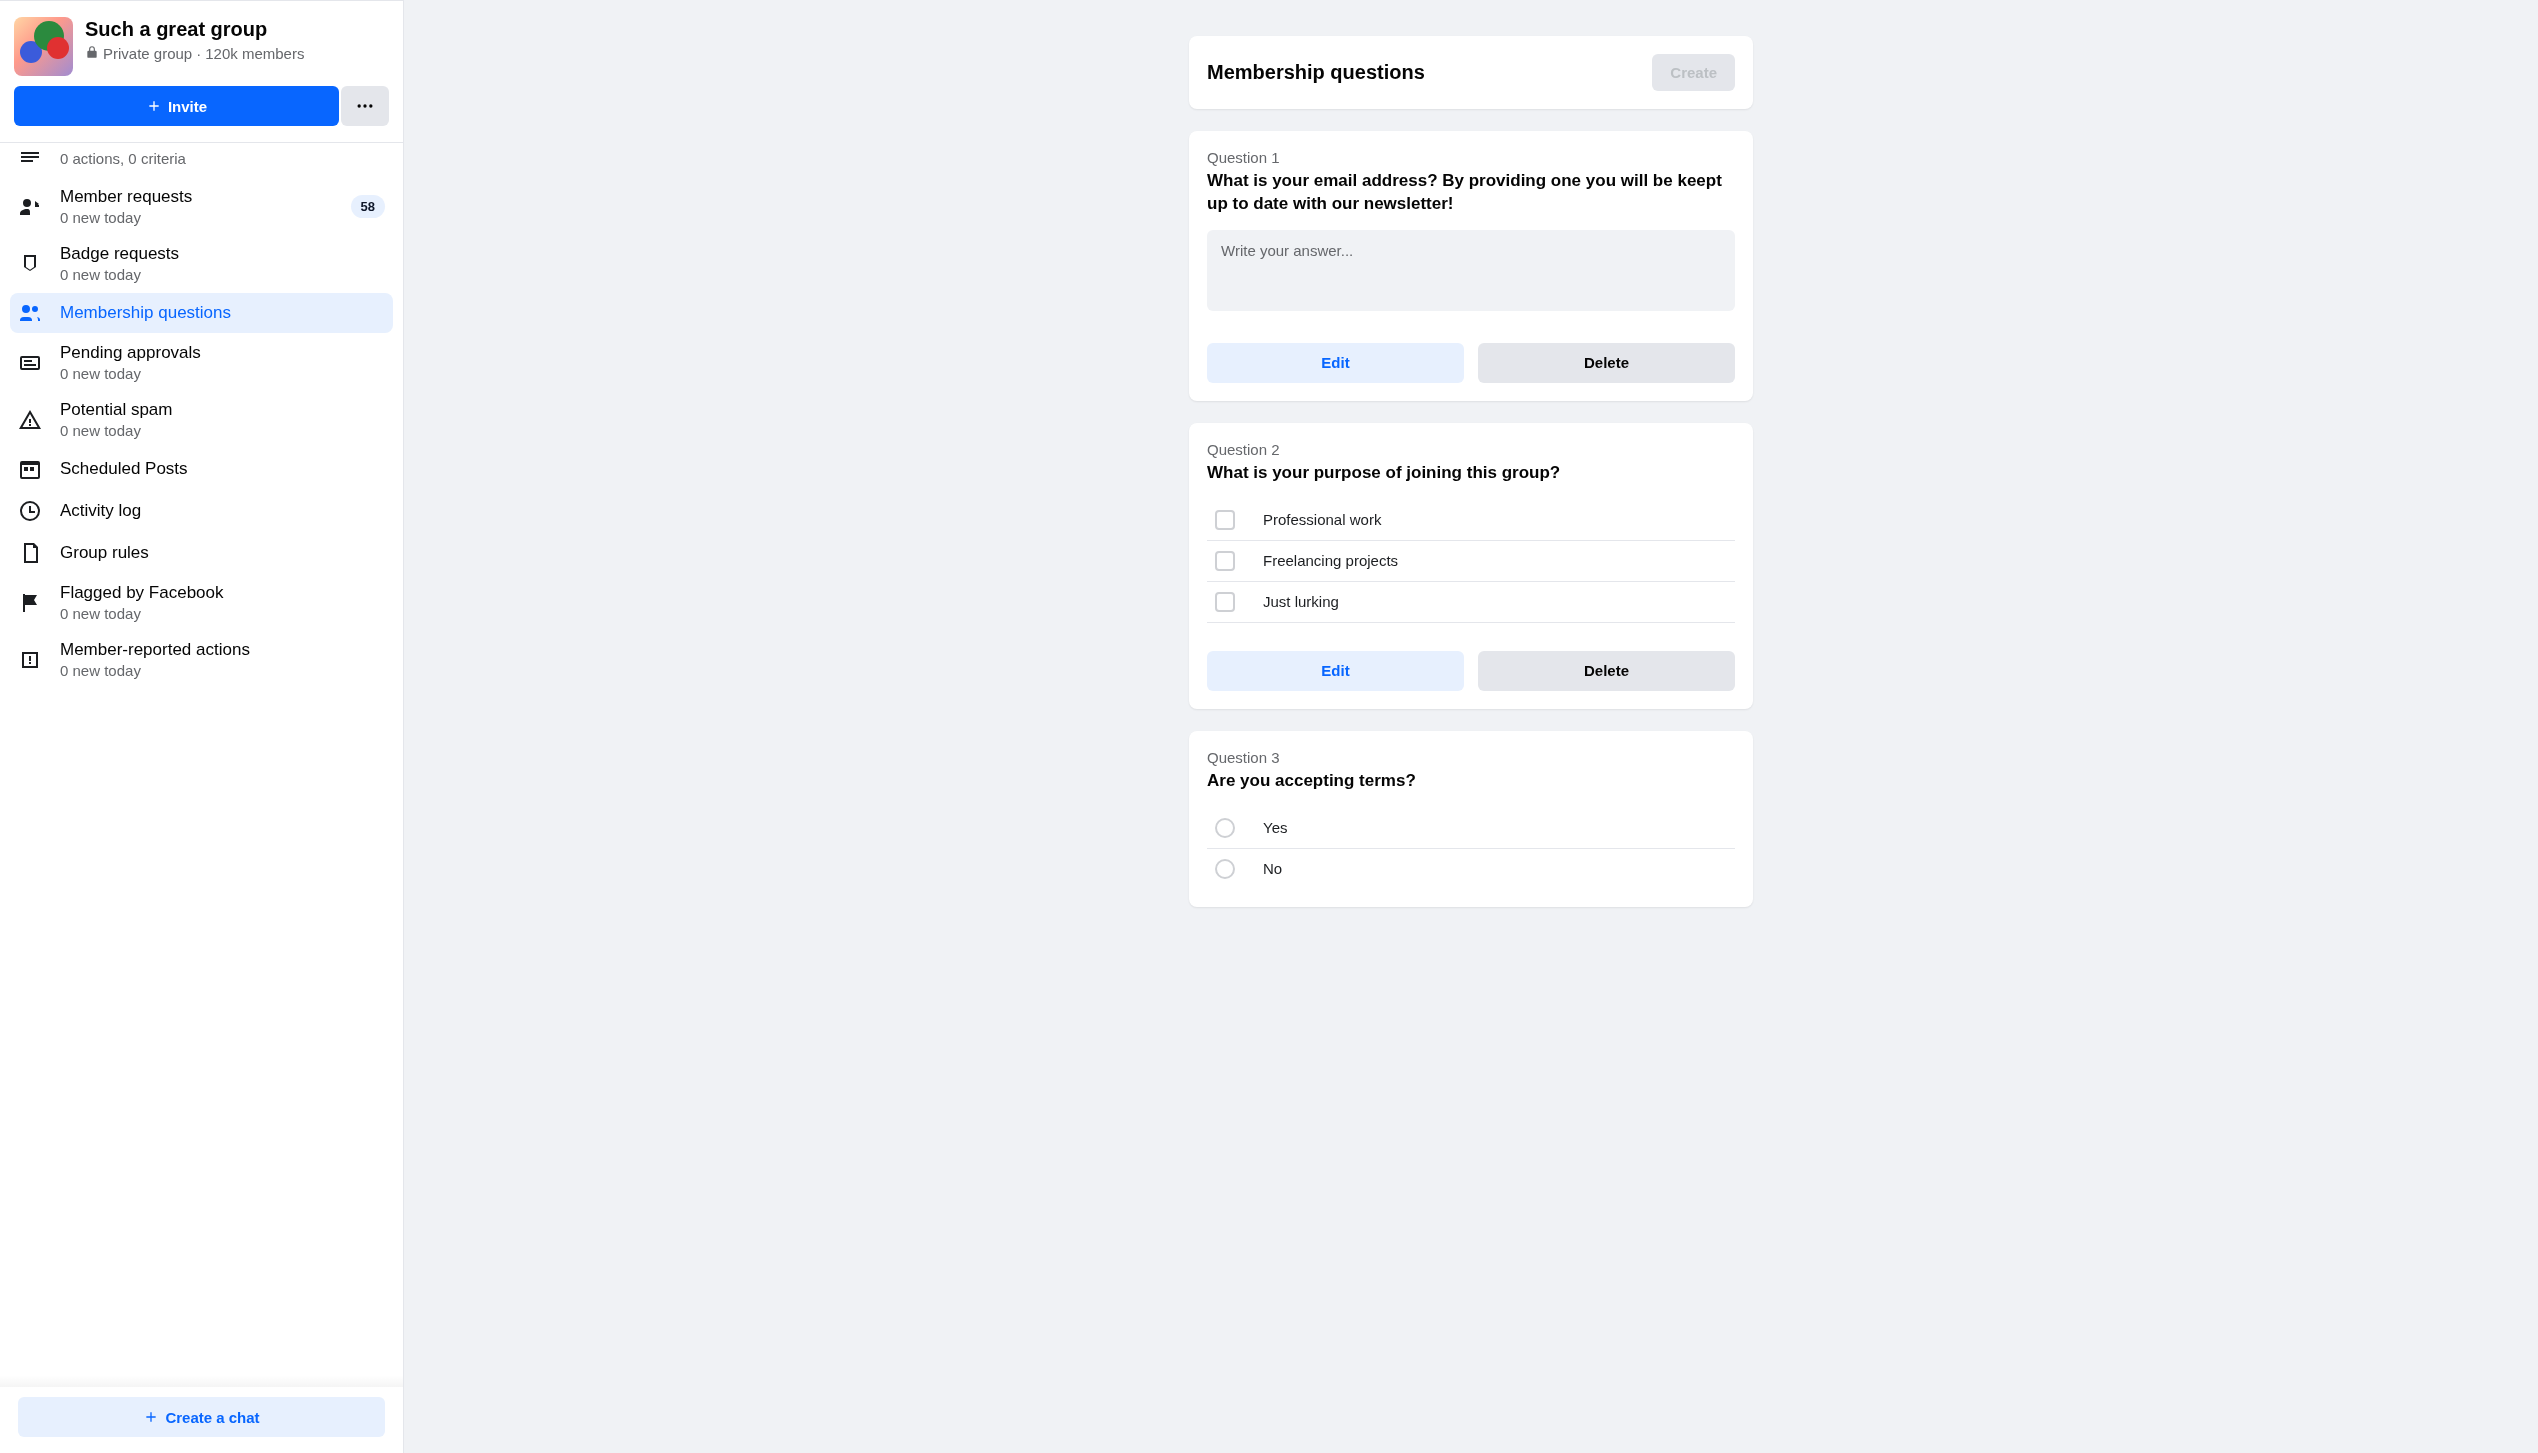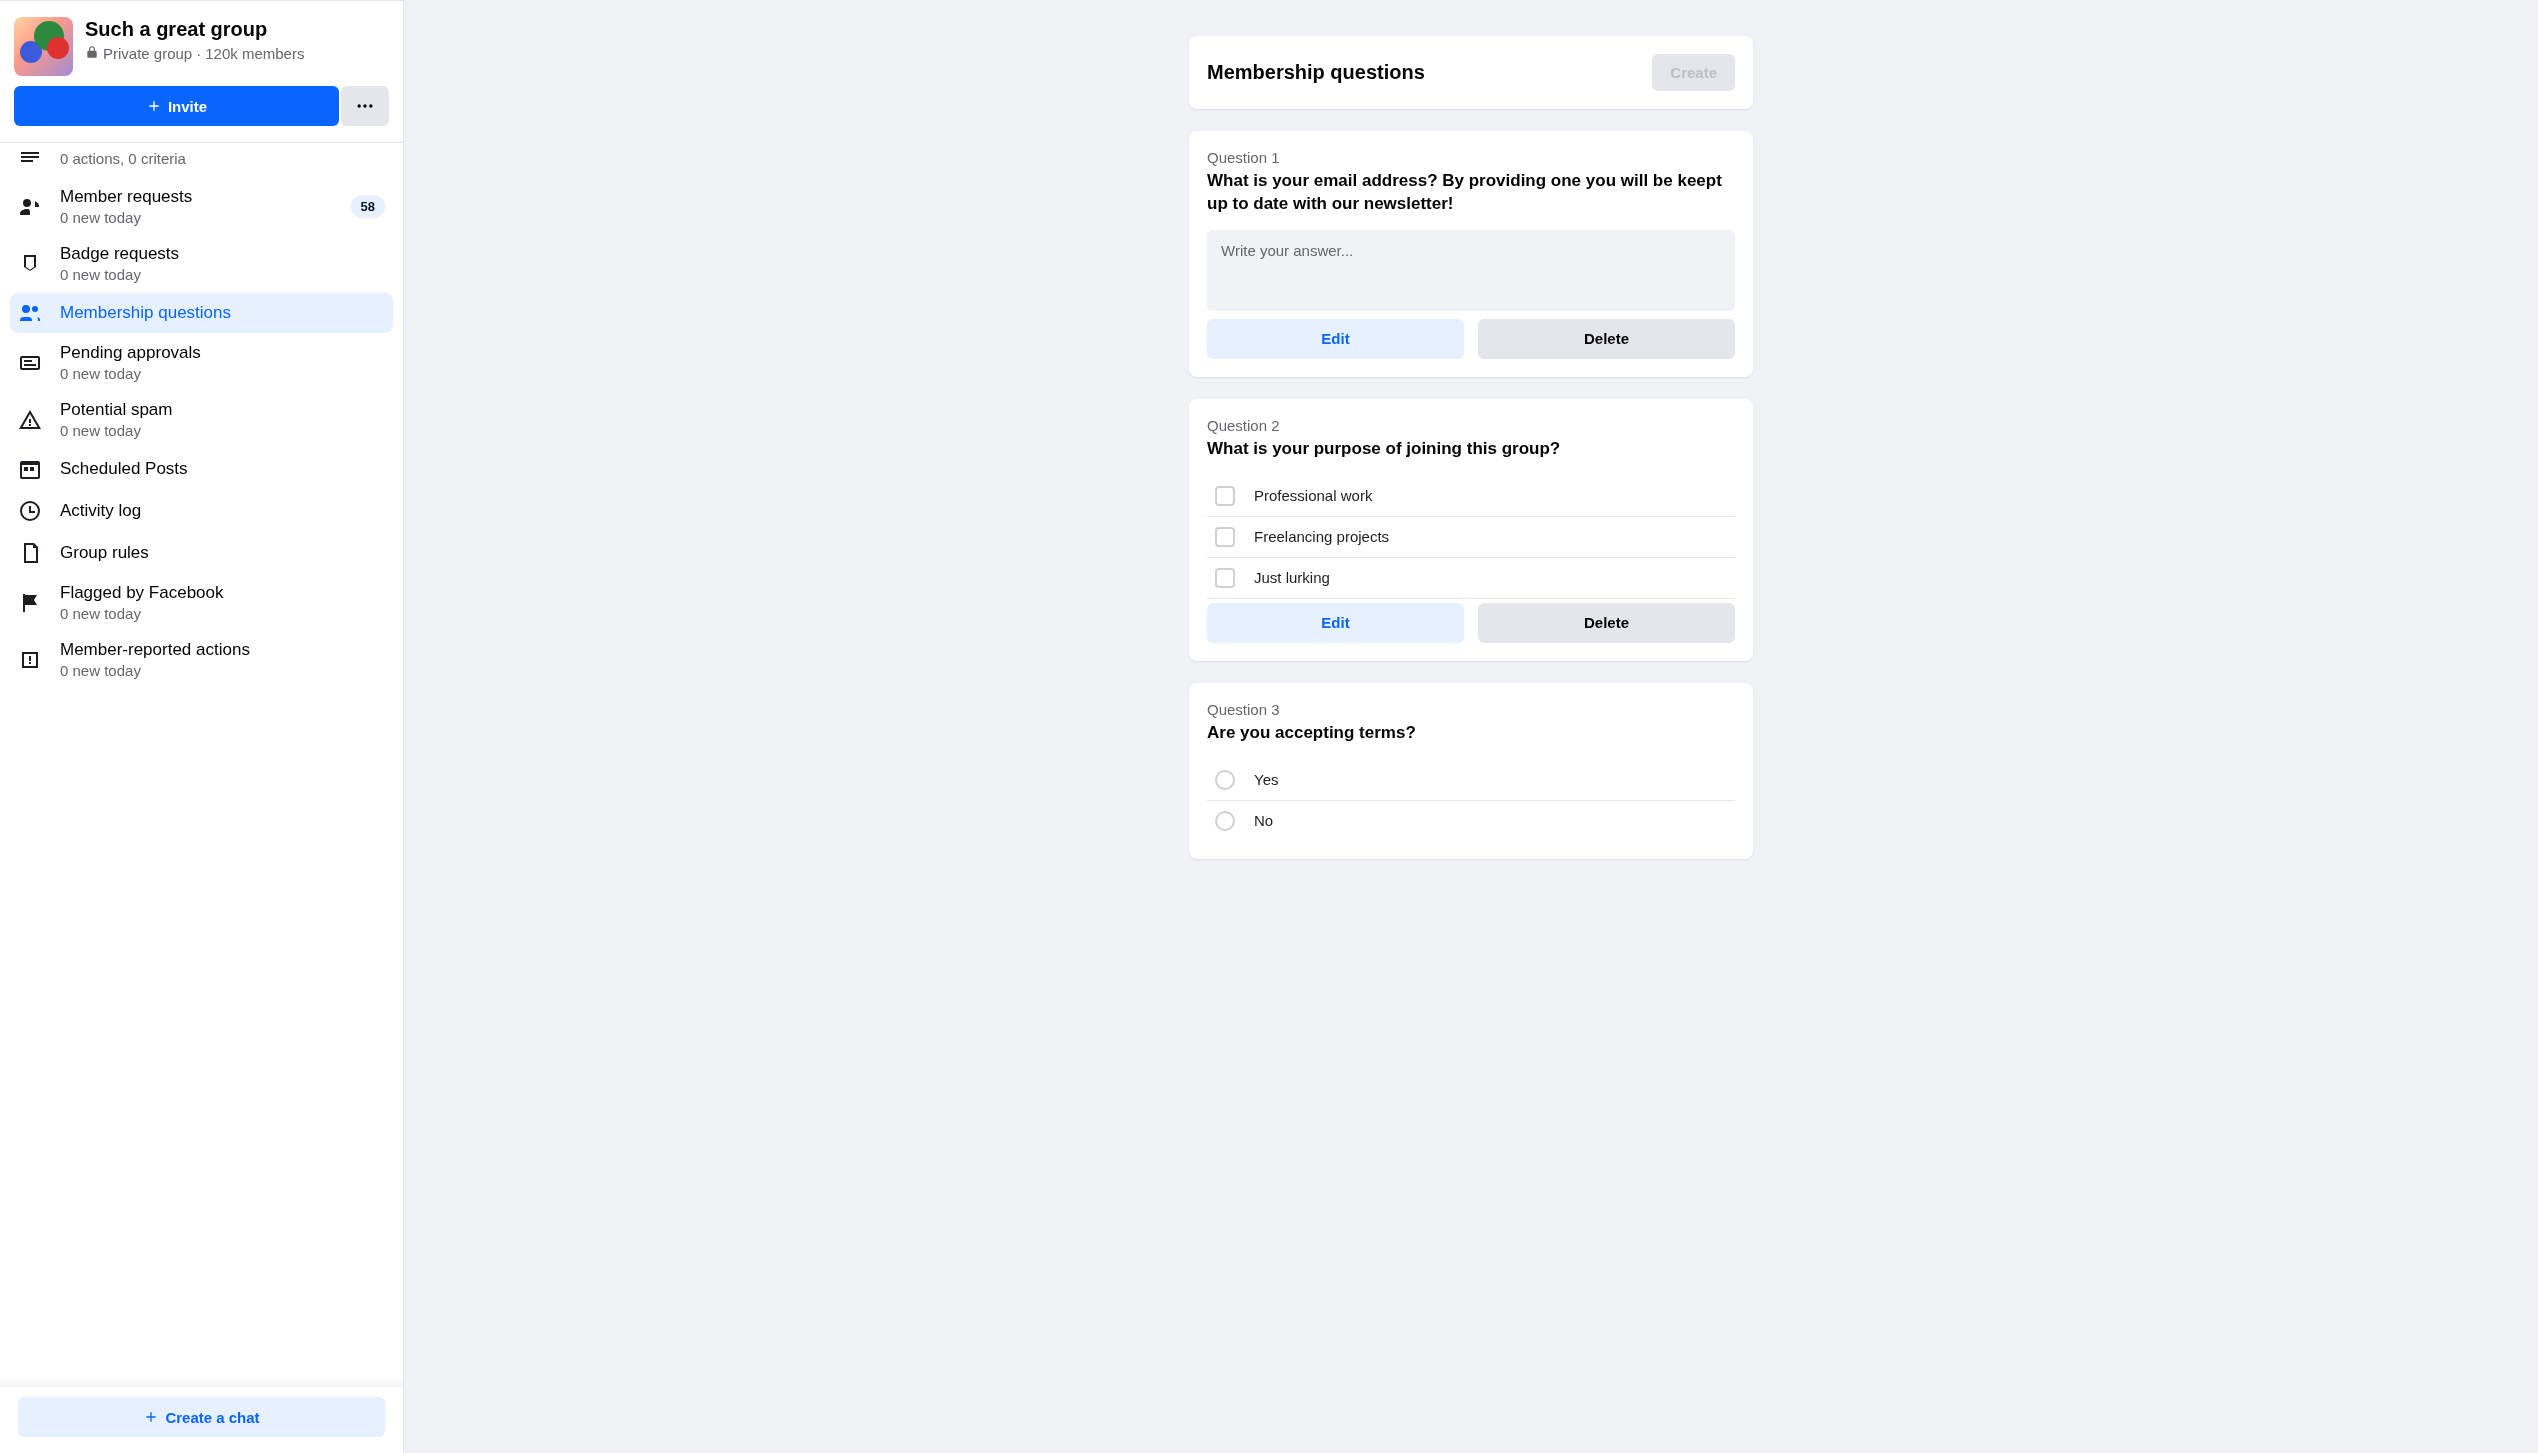--- a/index.html
+++ b/index.html
@@ -108,30 +108,30 @@
     font-size:15px; font-weight:600; cursor:default;
   }
   .qcard { padding: 18px; }
   .q-num { color:#65676b; font-size:15px; }
   .q-text { font-size:17px; font-weight:700; margin-top:4px; line-height:1.35;}
   .answer-box {
     width:100%; background:#f0f2f5; border:none; border-radius:6px; padding:12px 14px;
     font-size:15px; color:#1d4ed8; margin-top:14px; height:81px; resize:none; font-family:inherit;
   }
   .answer-box::placeholder{color:#65676b;}
-  .q-actions { display:flex; gap:14px; margin-top:4px; }
+  .q-actions { display:flex; gap:14px; margin-top:28px; }
   .q-actions button {
     flex:1; height:40px; border:none; border-radius:6px; font-size:15px; font-weight:600; cursor:pointer;
   }
   .btn-edit { background:#e7f0fe; color:#0866ff; }
   .btn-delete { background:#e4e6eb; color:#050505; }
 
   .option-list { margin-top:14px; }
   .option {
-    display:flex; align-items:center; gap:19px; padding:10px 8px;
+    display:flex; align-items:center; gap:28px; padding:10px 8px;
     border-bottom:1px solid #e4e6eb; font-size:15px; color:#1c1e21;
   }
   .option:first-child{border-top:1px solid transparent;}
   .chk {
     width:20px;height:20px;border:2px solid #ced0d4;border-radius:4px;flex-shrink:0;
   }
   .rdo {
     width:20px;height:20px;border:2px solid #ced0d4;border-radius:50%;flex-shrink:0;
   }
 

